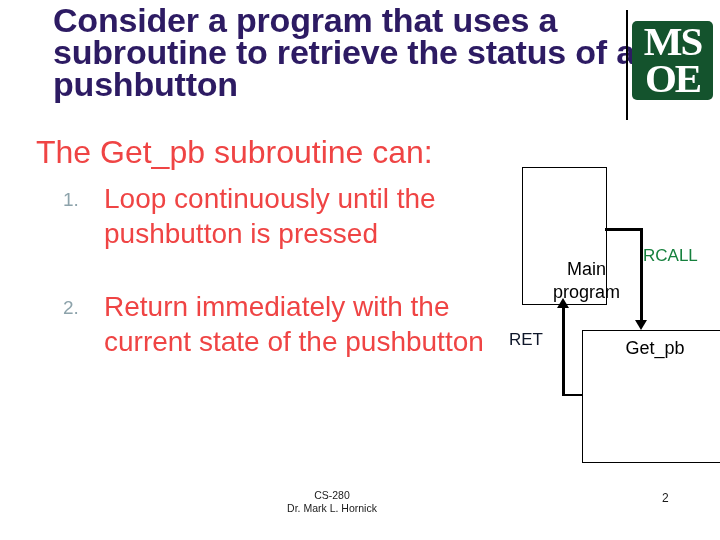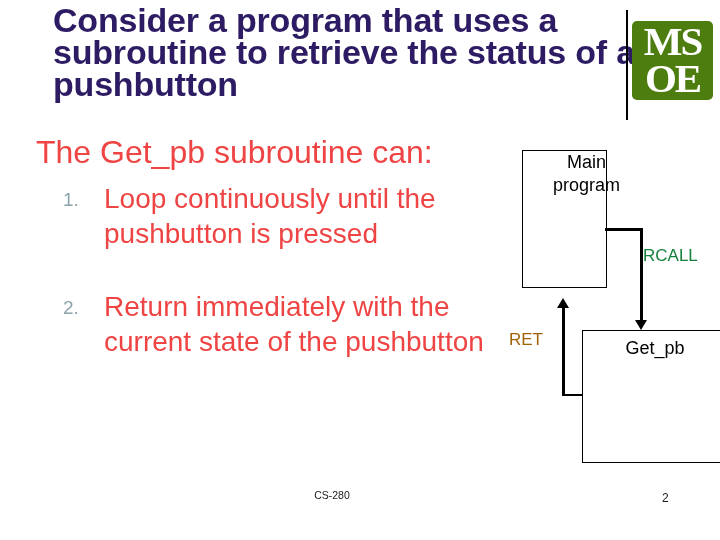--- a/index.html
+++ b/index.html
@@ -12,63 +12,63 @@
   .title {
     left:53px; top:4px; width:592px;
     font-size:34px; font-weight:bold; line-height:32px;
     color:#2d1b63; letter-spacing:-0.2px;
   }
 
   .logo-sep { left:626px; top:10px; width:2px; height:110px; background:#000; }
 
   .logo {
     left:632px; top:21px; width:81px; height:79px;
-    background:#4d7c0f; border-radius:5px;
+    background:#14532d; border-radius:5px;
     color:#ffffff; font-family:"Liberation Serif", serif; font-weight:bold;
     font-size:41px; line-height:37px; text-align:center; letter-spacing:-2px;
     padding-top:2px; box-sizing:border-box;
   }
 
   .subtitle { left:36px; top:134px; font-size:32px; color:#ef4444; white-space:nowrap; }
 
   .list-item { display:flex; left:60px; }
   .item-1 { top:181px; }
   .item-2 { top:289px; }
   .num {
     width:44px; box-sizing:border-box; padding:8px 0 0 3px;
     font-size:19px; color:#8da3ab; flex:none;
   }
   .item-text { width:400px; font-size:28px; line-height:35px; color:#ef4444; }
 
   
   .flow-box { border:1.5px solid #000; background:#fff; box-sizing:border-box; font-size:18px; color:#000; }
   .main-box {
-    left:522px; top:150px; width:85px; height:138px;
-    display:flex; align-items:flex-start; justify-content:center;
+    left:522px; top:167px; width:85px; height:138px;
+    display:flex; align-items:flex-end; justify-content:center;
     text-align:center; line-height:23px;padding-left:44px;
   }
   .get-box { left:582px; top:330px; width:146px; height:133px; text-align:center; padding-top:7px; }
 
   .arrow-seg { background:#000; }
   .rcall-h { left:605px; top:228px; width:37px; height:2.5px; }
   .rcall-v { left:640px; top:228px; width:2.5px; height:94px; }
   .rcall-head {
     left:635px; top:320px; width:0; height:0;
     border-left:6.5px solid transparent; border-right:6.5px solid transparent;
     border-top:10px solid #000;
   }
   .ret-v { left:562px; top:307px; width:2.5px; height:89px; }
   .ret-h { left:562px; top:393.5px; width:21px; height:2.5px; }
   .ret-head {
     left:557px; top:298px; width:0; height:0;
     border-left:6.5px solid transparent; border-right:6.5px solid transparent;
     border-bottom:10px solid #000;
   }
   .rcall-label { left:643px; top:246px; font-size:17px; color:#15803d; }
-  .ret-label { left:509px; top:330px; font-size:17px; color:#a16207; }
+  .ret-label { left:509px; top:330px; font-size:17px; color:#0f172a; }
 
   .footer { left:0; width:664px; top:489px; text-align:center; font-size:10.5px; line-height:13px; color:#1a1a1a; }
   .page-number { left:662px; top:491px; font-size:12px; color:#1a1a1a; }
 </style>
 </head>
 <body>
 
 <div class="slide">
 
   <div class="abs title">Consider a program that uses a subroutine to retrieve the status of a pushbutton</div>
@@ -106,17 +106,18 @@
 
   <div class="abs arrow-seg ret-v"></div>
   <div class="abs arrow-seg ret-h"></div>
   <div class="abs ret-head"></div>
 
   <div class="abs rcall-label">RCALL</div>
   <div class="abs ret-label">RET</div>
 
   <div class="abs footer">
     <div>CS-280</div>
+    <div>Dr. Mark L. Hornick</div>
   </div>
 
   <div class="abs page-number">2</div>
 
 </div>
 
 </body></html>

